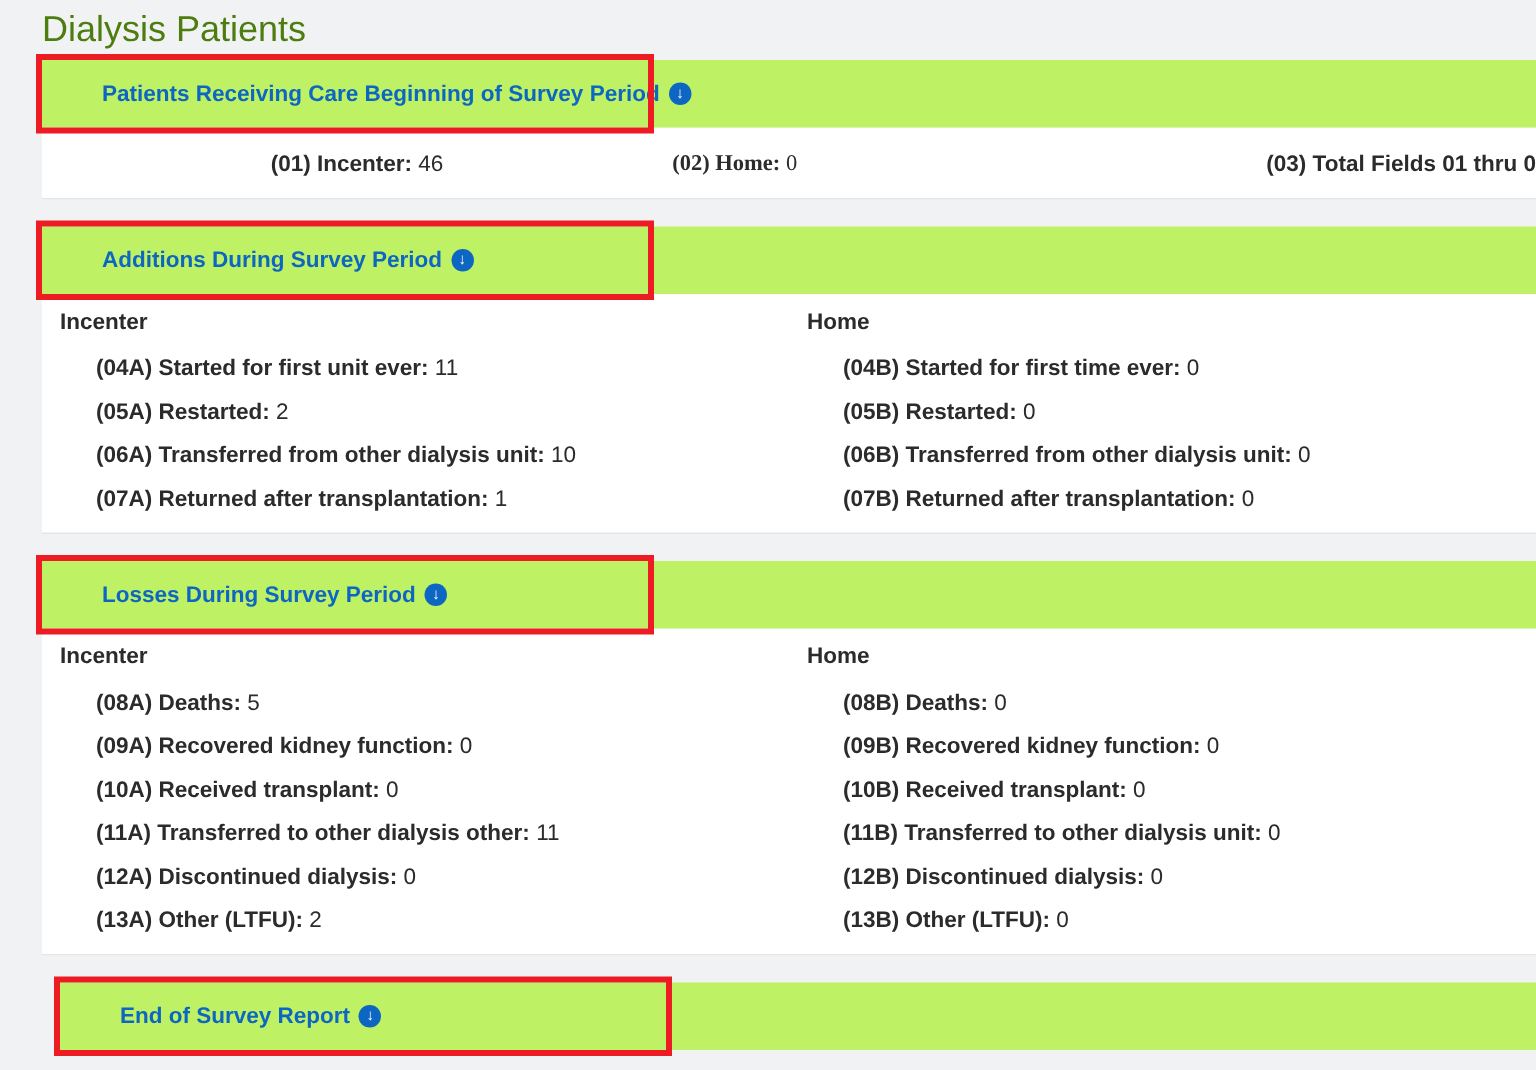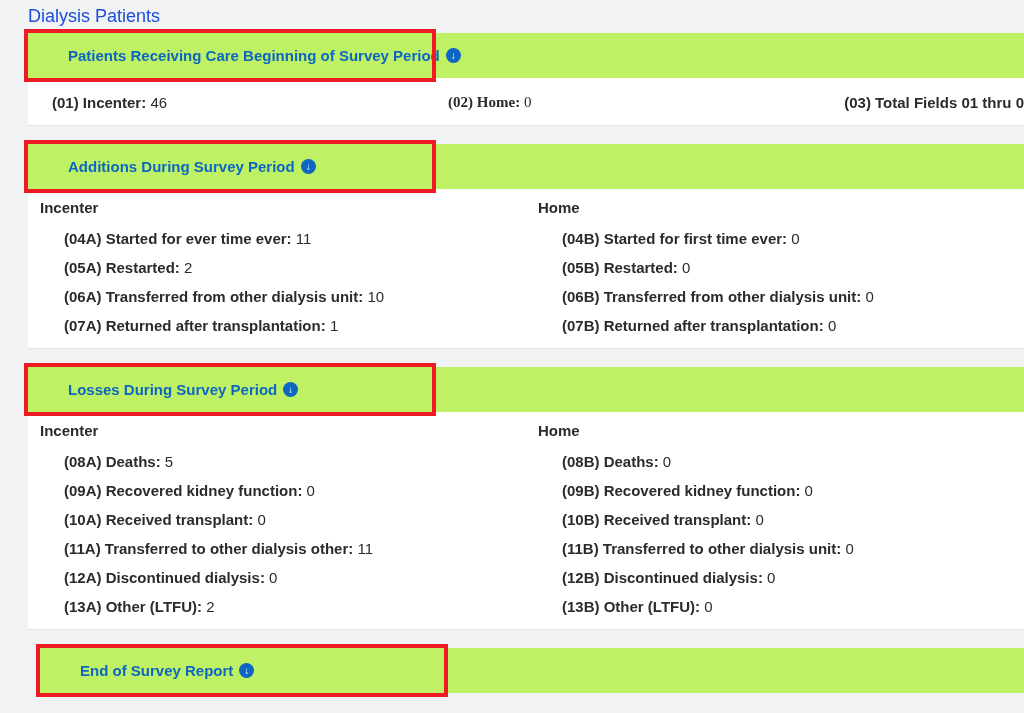--- a/index.html
+++ b/index.html
@@ -10,22 +10,22 @@
     background: #f0f2f4;
     color: #2b2b2b;
     font-size: 15px;
   }
   .page {
     width: 1024px;
     background: #f0f2f4;
     padding-top: 6px;
   }
   .page-title {
-    font-size: 18px;
-    color: #1d4ed8;
+    font-size: 24px;
+    color: #4d7c0f;
     margin: 0 0 6px 28px;
     font-weight: 400;
   }
   .section {
     margin-bottom: 18px;
   }
   .section-header {
     background: #bef264;
     padding: 14px 18px 14px 40px;
     margin-left: 28px;
@@ -80,21 +80,21 @@
     padding: 6px 0 6px 24px;
     font-size: 15px;
   }
   .row-label { font-weight: 700; }
   .row-val { font-weight: 400; }
   .three-col {
     display: flex;
     padding: 6px 0 6px 0;
   }
   .three-col > div { font-size: 15px; }
-  .three-col .c1 { width: 400px; padding-left: 24px; }
+  .three-col .c1 { width: 400px; padding-left: 24px; text-align: center; }
   .three-col .c2 { width: 400px; padding-left: 24px; font-family: Liberation Serif, serif; }
   .three-col .c3 { flex: 1; padding-left: 24px; white-space: nowrap; }
 </style>
 </head>
 <body>
 
 <div class="page">
   <h1 class="page-title">Dialysis Patients</h1>
 
   <div class="section">
@@ -128,21 +128,21 @@
         <span>Additions During Survey Period</span>
         <span class="circle-down">↓</span>
       </span>
       <div class="red-box"></div>
     </div>
     <div class="section-body">
       <div class="cols">
         <div class="col-left">
           <div class="subhead">Incenter</div>
           <div id="add-left">
-              <div class="row"><span class="row-label">(04A) Started for ever time ever:</span> <span class="row-val"> 11</span></div>
+              <div class="row"><span class="row-label">(04A) Started for first unit ever:</span> <span class="row-val"> 11</span></div>
               <div class="row"><span class="row-label">(05A) Restarted:</span> <span class="row-val"> 2</span></div>
               <div class="row"><span class="row-label">(06A) Transferred from other dialysis unit:</span> <span class="row-val"> 10</span></div>
               <div class="row"><span class="row-label">(07A) Returned after transplantation:</span> <span class="row-val"> 1</span></div>
             </div>
         </div>
         <div class="col-right">
           <div class="subhead">Home</div>
           <div id="add-right">
               <div class="row"><span class="row-label">(04B) Started for first time ever:</span> <span class="row-val"> 0</span></div>
               <div class="row"><span class="row-label">(05B) Restarted:</span> <span class="row-val"> 0</span></div>

